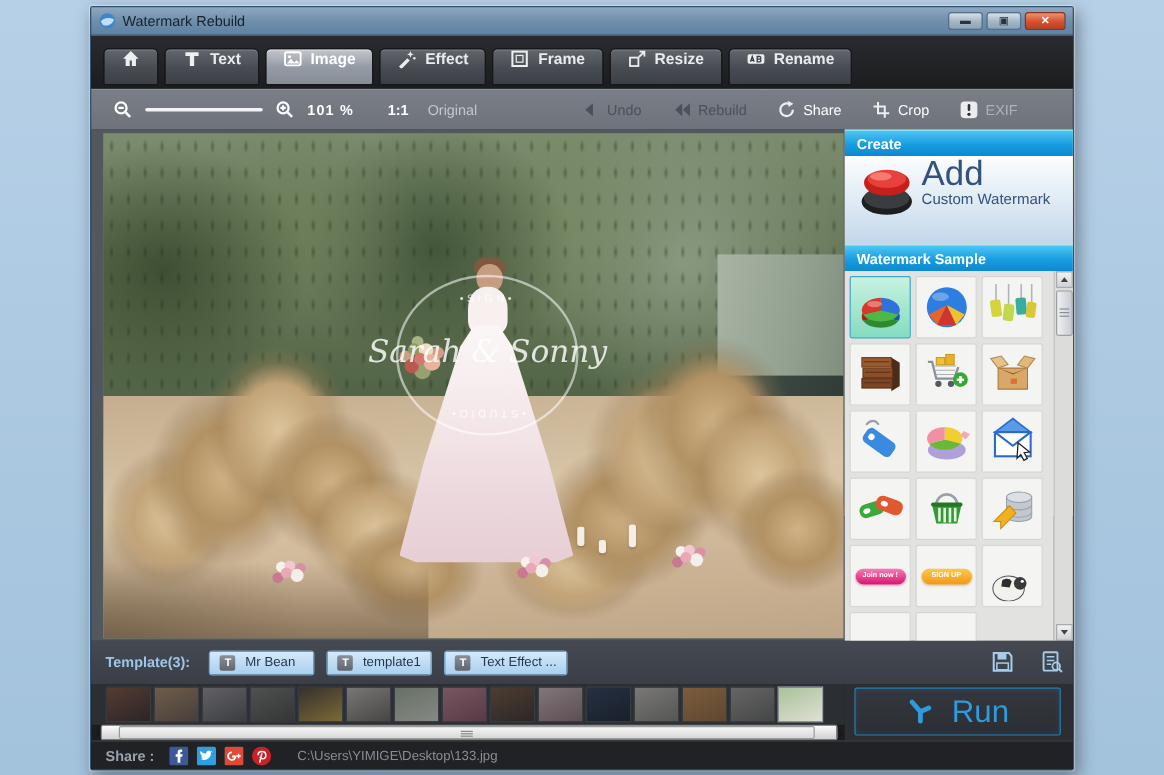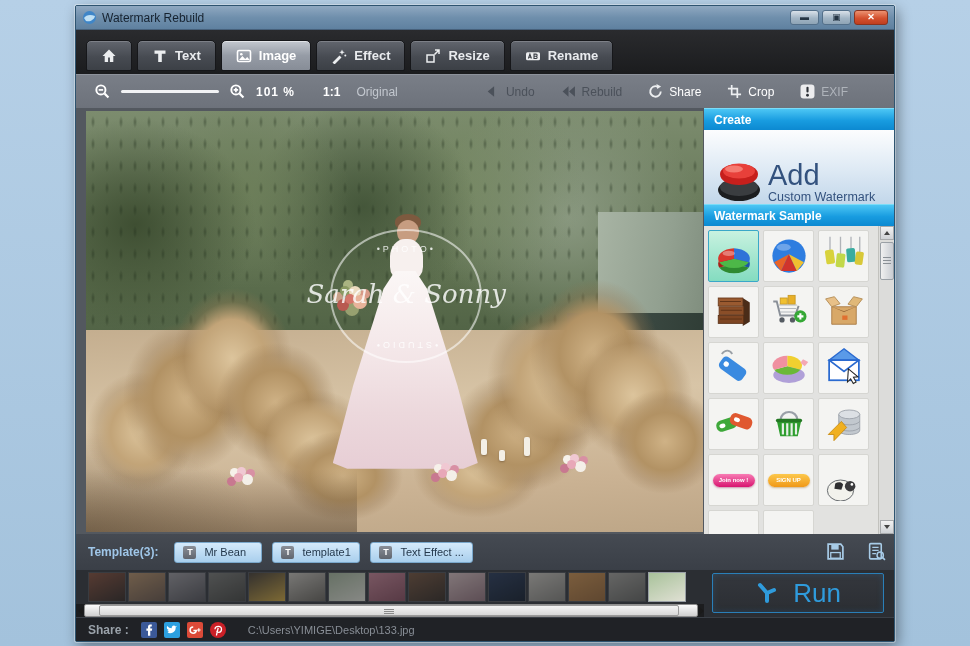--- a/index.html
+++ b/index.html
@@ -20,21 +20,21 @@
   .wbtn{width:29px;height:15px;border-radius:3px;border:1px solid #54708a;
     background:linear-gradient(#d9e1e9,#a2b5c5 55%,#8ea4b6);display:flex;align-items:center;justify-content:center;
     font-size:9px;color:#253544;line-height:1;cursor:default;}
   .wbtn.close{width:34px;border:1px solid #8a3420;background:linear-gradient(#ed9271,#d4512f 55%,#bf3e1f);color:#fff;font-weight:bold;}
 
   
   .tabstrip{position:absolute;left:0;top:24px;width:818px;height:44px;background:linear-gradient(#2a2b2e,#1b1c1e);}
   .tabbar{position:absolute;left:10px;bottom:3px;display:flex;gap:5px;align-items:flex-end;}
   .tab{height:31px;min-width:78px;padding:0 14px;border-radius:5px 5px 2px 2px;border:1px solid #16171a;
     background:linear-gradient(#62666e,#474b52 55%,#3c4046);color:#e9ebee;font-size:13px;font-weight:bold;
-    display:flex;align-items:center;justify-content:center;gap:7px;box-shadow:inset 0 1px 0 rgba(255,255,255,.18);}
+    display:flex;align-items:flex-start;justify-content:center;gap:7px;box-shadow:inset 0 1px 0 rgba(255,255,255,.18);}
   .tab.home{min-width:46px;padding:0;}
   .tab.active{background:linear-gradient(#c3c8cf,#969ca6 50%,#878d97);color:#fff;
     box-shadow:inset 0 1px 0 rgba(255,255,255,.5);}
   .tic{display:inline-flex;width:16px;height:16px;}
   .quick{position:absolute;right:28px;top:10px;display:flex;gap:22px;align-items:center;}
   .qi{width:19px;height:19px;display:inline-flex;}
   .qi.dim{opacity:.33;}
 
   
   .toolbar2{position:absolute;left:0;top:68px;width:818px;height:34px;background:linear-gradient(#797e87,#6d727b);
@@ -118,21 +118,21 @@
   .wm-bottom{position:absolute;bottom:11px;left:0;right:0;font-size:9px;letter-spacing:3px;transform:rotate(180deg);}
 
   
   .sidebar{position:absolute;left:628px;top:102px;width:190px;height:322px;background:#fef9c3;}
   .shdr{position:absolute;left:0;width:190px;height:22px;line-height:22px;padding-left:10px;
     background:linear-gradient(#4cc6f4,#189ce0 55%,#0c89d1);color:#fff;font-size:12px;font-weight:bold;
     border-top:1px solid #7adcf8;}
   .hcreate{top:0;}
   .hsample{top:96px;}
   .addpanel{position:absolute;left:0;top:22px;width:190px;height:74px;
-    background:linear-gradient(#fcfdfe,#dde9f4 55%,#c2d7ea);display:flex;align-items:flex-end;cursor:pointer;}
+    background:linear-gradient(#fcfdfe,#dde9f4 55%,#c2d7ea);display:flex;align-items:flex-start;cursor:pointer;}
   .addic{width:58px;height:52px;margin-left:6px;flex:none;}
   .addtxt{color:#33527e;line-height:1.05;}
   .add-main{font-size:29px;}
   .add-sub{font-size:12.5px;}
   .grid{position:absolute;left:0;top:118px;width:174px;height:308px;overflow:hidden;padding:4px 0 0 4px;background:#e2e2e0;}
   .cell{float:left;width:51px;height:52px;margin:0 4px 4px 0;background:#f4f4f2;border:1px solid #d6d6d2;border-radius:2px;
     display:flex;align-items:center;justify-content:center;}
   .cell svg{width:42px;height:42px;}
   .cell.sel{background:linear-gradient(#c8f2e0,#84dcc0);border:1px solid #3aa8c8;}
   .sbtn{color:#fff;font-weight:bold;display:flex;align-items:center;justify-content:center;}
@@ -240,20 +240,29 @@
           </div>
           <div class="tab">
             <span class="tic">
               <svg viewBox="0 0 16 16">
                 <path d="M1.5 14.5l7-7 2 2-7 7z" fill="#eceef0"></path>
                 <path d="M11 1.5l.8 2 2 .8-2 .8-.8 2-.8-2-2-.8 2-.8z" fill="#eceef0"></path>
                 <circle cx="14.3" cy="7.5" r="1" fill="#eceef0"></circle>
               </svg>
             </span>
             <span class="tlabel">Effect</span>
+          </div>
+          <div class="tab">
+            <span class="tic">
+              <svg viewBox="0 0 16 16">
+                <rect x="2" y="2" width="12" height="12" fill="none" stroke="#eceef0" stroke-width="1.7"></rect>
+                <rect x="5.2" y="5.2" width="5.6" height="5.6" fill="none" stroke="#eceef0" stroke-width="1"></rect>
+              </svg>
+            </span>
+            <span class="tlabel">Frame</span>
           </div>
           <div class="tab">
             <span class="tic">
               <svg viewBox="0 0 16 16">
                 <rect x="2" y="7" width="7" height="7" fill="none" stroke="#eceef0" stroke-width="1.5"></rect>
                 <path d="M9.5 6.5L14 2m-4 0h4v4" fill="none" stroke="#eceef0" stroke-width="1.5"></path>
               </svg>
             </span>
             <span class="tlabel">Resize</span>
           </div>
@@ -394,21 +403,21 @@
       <div class="torso"></div>
       <div class="dress"></div>
       <div class="bouquet"></div>
       <div class="candle c1"></div>
       <div class="candle c2"></div>
       <div class="candle c3"></div>
       <div class="flowers flw1"></div>
       <div class="flowers flw2"></div>
       <div class="flowers flw3"></div>
       <div class="wm">
-        <div class="wm-top">•PHOTO•</div>
+        <div class="wm-top">•SIGN•</div>
         <div class="wm-name">Sarah &amp; Sonny</div>
         <div class="wm-bottom">•STUDIO•</div>
       </div>
     </div>
 
     <div class="sidebar">
       <div class="shdr hcreate">Create</div>
       <div class="addpanel">
         <span class="addic">
           <svg viewBox="0 0 58 52">

